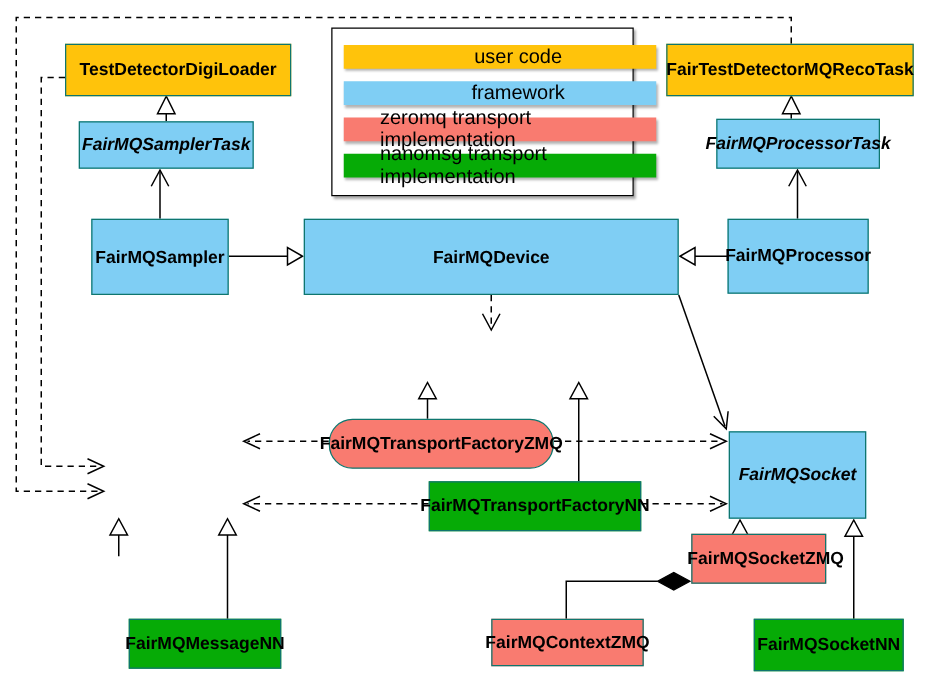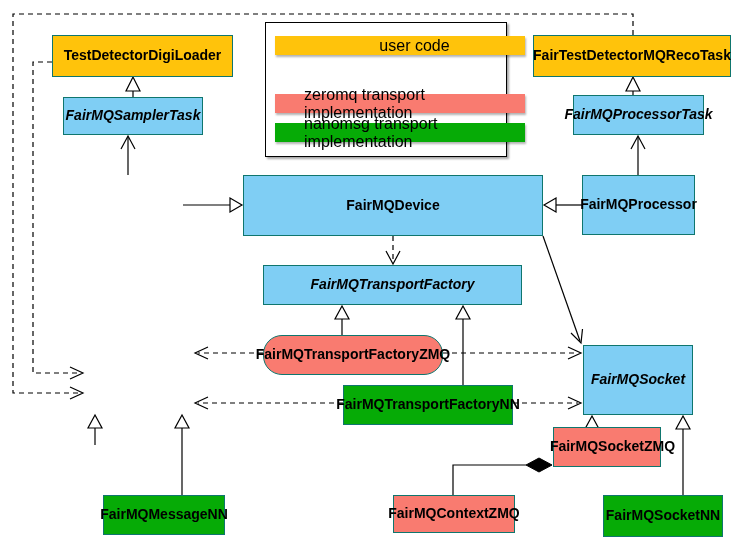--- a/index.html
+++ b/index.html
@@ -141,31 +141,32 @@
     </g>
 
     <g>
       <polyline points="453,495 453,465 526,465"></polyline>
       <polygon class="dia" points="526,465 539,458 552,465 539,472"></polygon>
     </g>
   </svg>
 
   <div class="legend">
     <div class="lbar c-user" id="lbar-0">user code</div>
+    <div class="lbar c-fw" id="lbar-1">framework</div>
     <div class="lbar c-zmq" id="lbar-2">zeromq transport implementation</div>
     <div class="lbar c-nn" id="lbar-3">nanomsg transport implementation</div>
   </div>
 
   <div class="box c-user" id="b-digiloader">TestDetectorDigiLoader</div>
   <div class="box c-user" id="b-recotask">FairTestDetectorMQRecoTask</div>
   <div class="box c-fw abstract" id="b-samplertask">FairMQSamplerTask</div>
   <div class="box c-fw abstract" id="b-processortask">FairMQProcessorTask</div>
+  <div class="box c-fw" id="b-sampler">FairMQSampler</div>
   <div class="box c-fw" id="b-device">FairMQDevice</div>
   <div class="box c-fw" id="b-processor">FairMQProcessor</div>
-  <div class="box c-fw abstract" id="b-factory">FairMQTransportFactory</div>
   <div class="box c-zmq" id="b-factoryzmq">FairMQTransportFactoryZMQ</div>
   <div class="box c-nn" id="b-factorynn">FairMQTransportFactoryNN</div>
   <div class="box c-fw abstract" id="b-socket">FairMQSocket</div>
   <div class="box c-nn" id="b-messagenn">FairMQMessageNN</div>
   <div class="box c-zmq" id="b-socketzmq">FairMQSocketZMQ</div>
   <div class="box c-nn" id="b-socketnn">FairMQSocketNN</div>
   <div class="box c-zmq" id="b-contextzmq">FairMQContextZMQ</div>
 
 </div>
 

